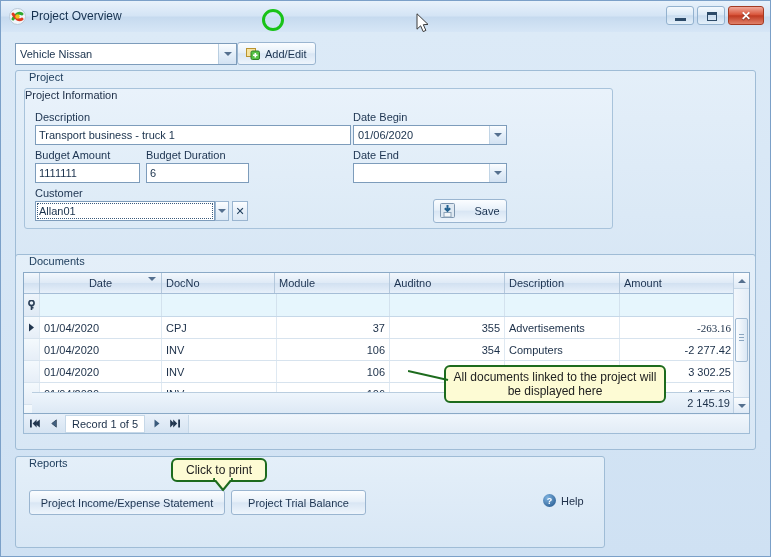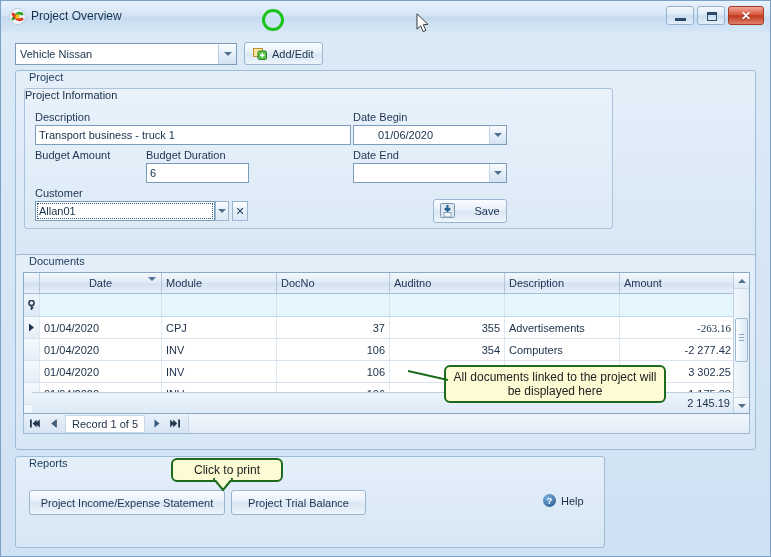--- a/index.html
+++ b/index.html
@@ -37,21 +37,21 @@
   }
   .glyph-min{position:absolute;left:8px;top:11px;width:11px;height:3px;background:#2c4a68;}
   .glyph-max{position:absolute;left:9px;top:5px;width:10px;height:9px;border:1px solid #2c4a68;
     border-top-width:3px;box-sizing:border-box;}
   .glyph-close{position:absolute;left:0;right:0;top:2px;text-align:center;color:#fff;
     font-size:12px;font-weight:bold;font-family:"Liberation Sans",sans-serif;
     text-shadow:0 1px 1px rgba(0,0,0,.45);}
   
   .client{position:absolute;left:0;top:31px;right:0;bottom:0;
     background:linear-gradient(180deg,#dceaf7 0%,#cfe1f3 100%);}
-  .toolbar{position:absolute;left:14px;top:10px;display:flex;align-items:center;gap:7px;}
+  .toolbar{position:absolute;left:14px;top:10px;display:flex;align-items:center;}
   .combo{
     width:222px;height:22px;border:1px solid #7d9cbb;background:#fff;
     display:flex;align-items:center;box-sizing:border-box;
   }
   .combo .val{flex:1;padding:0 4px;font-size:11px;color:#18304b;white-space:nowrap;overflow:hidden;}
   .combo .arrow{
     width:18px;height:20px;border-left:1px solid #b9cee1;box-sizing:border-box;
     background:linear-gradient(180deg,#fbfdff 0%,#e3eef9 50%,#d3e2f2 100%);
     display:flex;align-items:center;justify-content:center;cursor:pointer;
   }
@@ -220,28 +220,29 @@
     <div class="group" style="left:14px;top:38px;width:741px;height:192px;">
       <span class="glabel">Project</span>
 
       <div class="group-inner" style="left:8px;top:17px;width:589px;height:141px;">
         <span class="glabel">Project Information</span>
 
         <span class="lbl" style="left:10px;top:22px;">Description</span>
         <div class="txt" style="left:10px;top:36px;width:316px;">Transport business - truck 1</div>
 
         <span class="lbl" style="left:328px;top:22px;">Date Begin</span>
-        <div class="datebox" style="left:328px;top:36px;width:154px;padding-left:20px;">
+        <div class="datebox" style="left:328px;top:36px;width:154px;">
           <span class="val">01/06/2020</span>
           <span class="arrow">
               <i class="tri-down"></i>
             </span>
         </div>
 
         <span class="lbl" style="left:10px;top:60px;">Budget Amount</span>
+        <div class="txt" style="left:10px;top:74px;width:105px;">1111111</div>
 
         <span class="lbl" style="left:121px;top:60px;">Budget Duration</span>
         <div class="txt" style="left:121px;top:74px;width:103px;">6</div>
 
         <span class="lbl" style="left:328px;top:60px;">Date End</span>
         <div class="datebox" style="left:328px;top:74px;width:154px;">
           <span class="val"></span>
           <span class="arrow">
               <i class="tri-down"></i>
             </span>
@@ -270,25 +271,25 @@
     <div class="group" style="left:14px;top:222px;width:741px;height:196px;">
       <span class="glabel">Documents</span>
 
       <div class="grid" style="left:7px;top:17px;width:727px;height:142px;">
         <div class="grid-head">
           <div class="hcell indicator" style="width:16px;"></div>
           <div class="hcell" style="width:122px;justify-content:center;">
             <span>Date</span>
             <span class="sortmark"><i class="tri-down"></i></span>
           </div>
+          <div class="hcell" style="width:113px;">
+            <span>DocNo</span>
+          </div>
           <div class="hcell" style="width:115px;">
             <span>Module</span>
-          </div>
-          <div class="hcell" style="width:113px;">
-            <span>DocNo</span>
           </div>
           <div class="hcell" style="width:115px;">
             <span>Auditno</span>
           </div>
           <div class="hcell" style="width:115px;">
             <span>Description</span>
           </div>
           <div class="hcell" style="width:116px;">
             <span>Amount</span>
           </div>
@@ -440,21 +441,21 @@
   </span>
 
 
   <div class="callout" style="left:443px;top:364px;width:222px;height:38px;">
     <span>All documents linked to the project will be displayed here</span>
     <svg class="tail" style="left:-38px;top:2px;" width="42" height="14" viewBox="0 0 42 14">
       <path d="M0 2 L40 11" stroke="#1d6b1d" stroke-width="2" fill="none"></path>
     </svg>
   </div>
 
-  <div class="callout" style="left:170px;top:457px;width:112px;height:24px;">
+  <div class="callout" style="left:170px;top:457px;width:96px;height:24px;">
     <span>Click to print</span>
     <svg class="tail" style="left:40px;top:18px;" width="20" height="14" viewBox="0 0 20 14">
       <path d="M1 1 L19 1 L10 12 Z" fill="#fdfbd4" stroke="#1d6b1d" stroke-width="2" stroke-linejoin="round"></path>
       <path d="M2 0 L18 0 L18 2 L2 2 Z" fill="#fdfbd4" stroke="none"></path>
     </svg>
   </div>
 
 </div>
 
 </body></html>

